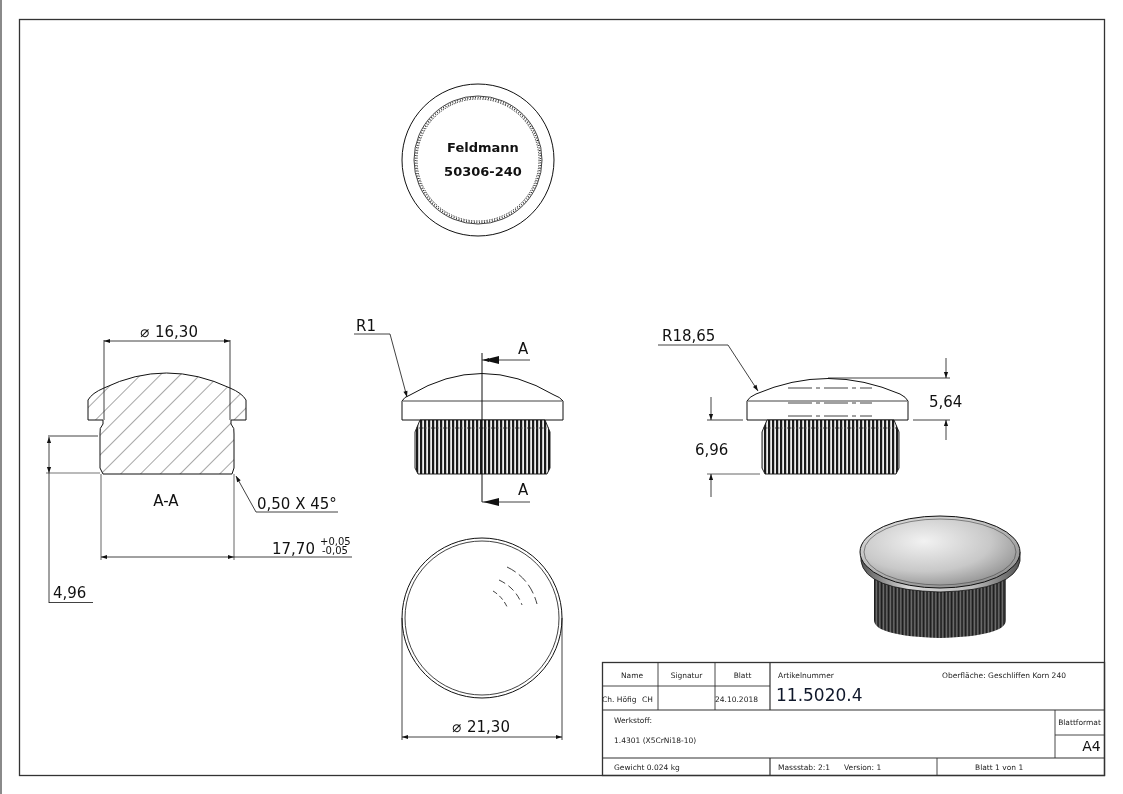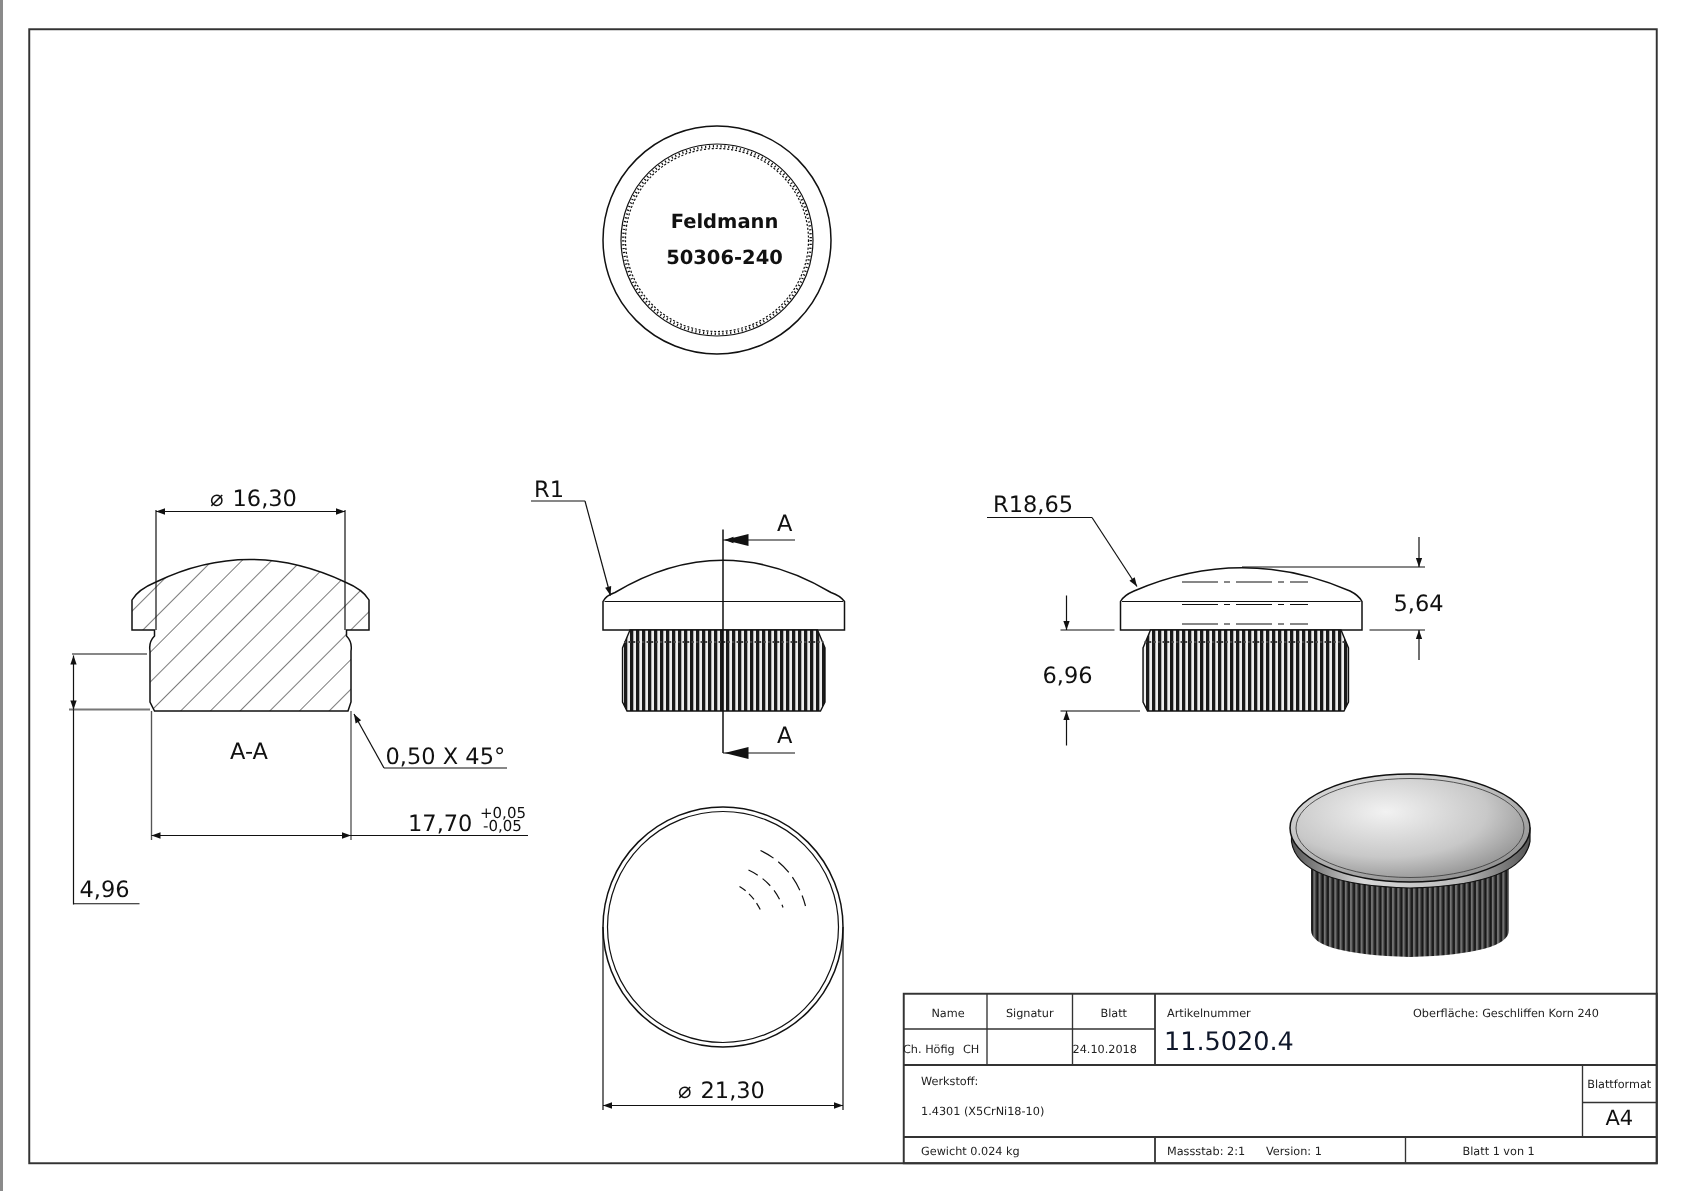--- a/index.html
+++ b/index.html
@@ -187,18 +187,18 @@
 <div class="tb tb-s" style="left:942px;top:671px;">Oberfläche:  Geschliffen Korn 240</div>
 
 <div class="tb tb-s" style="left:602px;top:695px;width:56px;text-align:left;">Ch. Höfig</div>
 <div class="tb tb-s" style="left:642px;top:695px;width:57px;text-align:left;">CH</div>
 <div class="tb tb-s" style="left:715px;top:695px;width:33px;text-align:center;">24.10.2018</div>
 <div class="tb tb-big" style="left:776px;top:685px;">11.5020.4</div>
 
 <div class="tb tb-s" style="left:614px;top:716px;">Werkstoff:</div>
 <div class="tb tb-s" style="left:614px;top:736px;">1.4301 (X5CrNi18-10)</div>
 <div class="tb tb-s" style="left:1055px;top:718px;width:49px;text-align:center;">Blattformat</div>
-<div class="tb tb-a4" style="left:1055px;top:738px;width:49px;text-align:center;">A4</div>
+<div class="tb tb-a4" style="left:1055px;top:738px;width:49px;text-align:center;padding-left:12px;">A4</div>
 
 <div class="tb tb-s" style="left:614px;top:763px;">Gewicht 0.024 kg</div>
 <div class="tb tb-s" style="left:778px;top:763px;">Massstab: 2:1</div>
 <div class="tb tb-s" style="left:844px;top:763px;">Version: 1</div>
 <div class="tb tb-s" style="left:943px;top:763px;padding-left:32px;">Blatt 1 von 1</div>
 
 </body></html>

